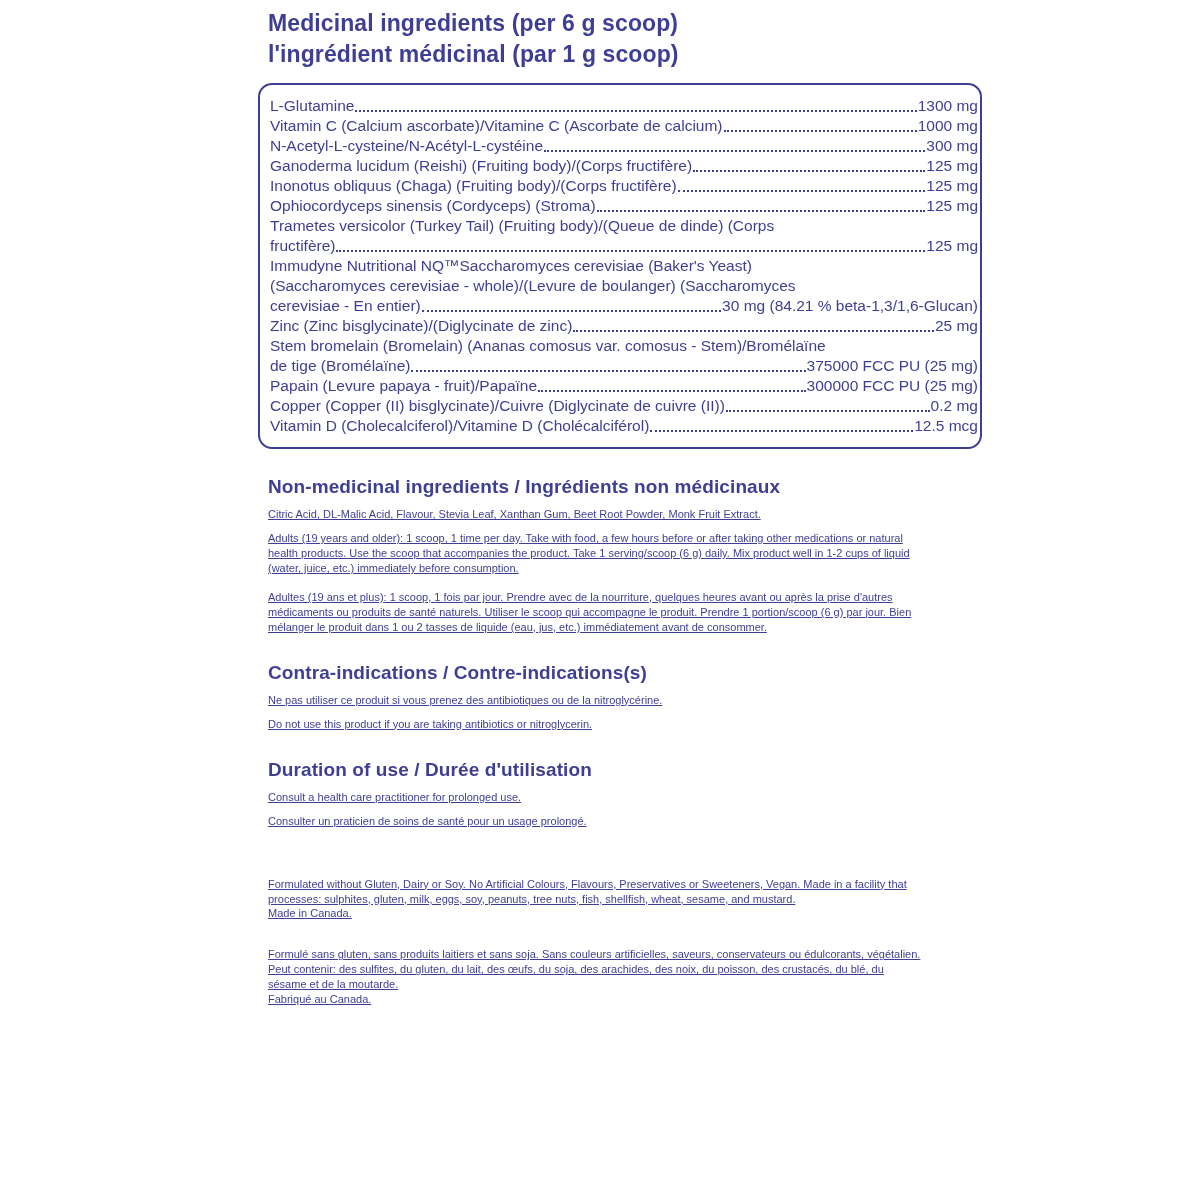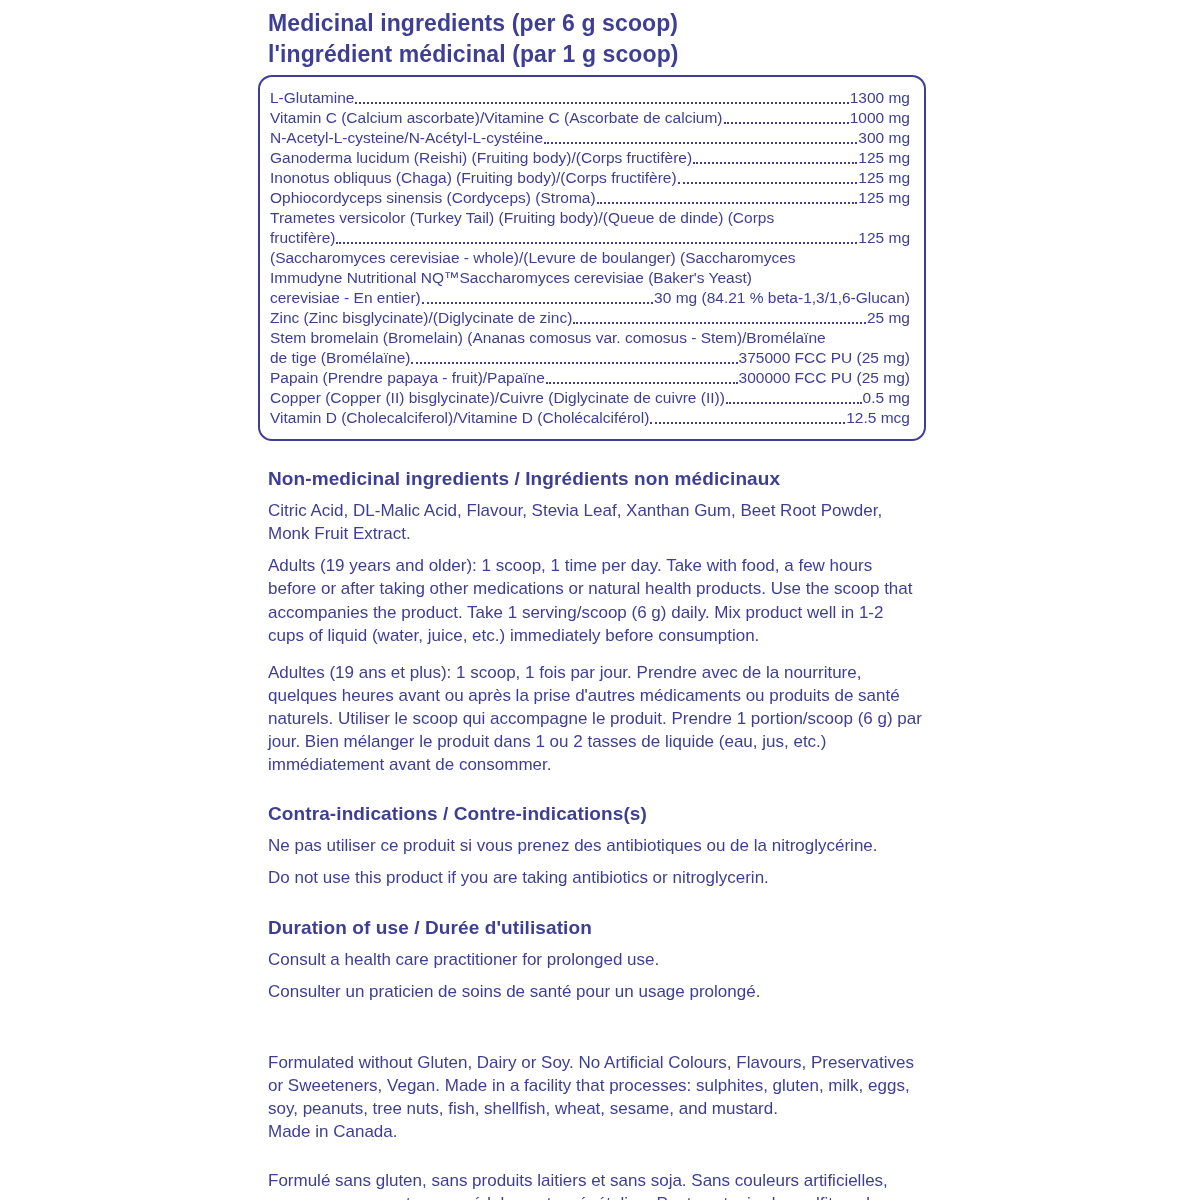--- a/index.html
+++ b/index.html
@@ -23,50 +23,51 @@
     width: 684px;
   }
   .pad { padding-left: 10px; padding-right: 4px; }
   .title {
     font-size: 23px;
     font-weight: bold;
     line-height: 1.35;
     letter-spacing: 0.1px;
   }
   .ing-box {
-    margin-top: 5px;
+    margin-top: 13px;
     border: 2px solid var(--ink);
     border-radius: 14px;
-    padding: 11px 14px 11px 10px;
-    width: 668px;
+    padding: 11px 2px 11px 10px;
+    width: 724px;
   }
   .ing-row { font-size: 15.5px; line-height: 20px; }
   .ing-line { white-space: nowrap; }
   .ing-last { display: flex; align-items: flex-end; }
   .ing-name { white-space: nowrap; flex: 0 0 auto; }
   .dots {
     flex: 1 1 auto;
     min-width: 14px;
     border-bottom: 2px dotted var(--ink);
     margin: 0 1px 4px 1px;
   }
   .ing-value { white-space: nowrap; flex: 0 0 auto; }
   .section-heading {
     font-size: 19px;
     font-weight: bold;
     margin-top: 27px;
     margin-bottom: 9px;
     letter-spacing: 0.1px;
   }
   .para {
-    font-size: 17px;
+    font-size: 11px;
     line-height: 1.36;
     margin-bottom: 9px;
     white-space: pre-line;
     max-width: 668px;
+    text-decoration: underline;
   }
   .footer-en { margin-top: 48px; }
   .footer-fr { margin-top: 26px; }
 </style>
 </head>
 <body>
 
 <div class="page">
   <div class="column">
 
@@ -120,22 +121,22 @@
         </div>
         <div class="ing-row">
           <div class="ing-line">Trametes versicolor (Turkey Tail) (Fruiting body)/(Queue de dinde) (Corps</div>
           <div class="ing-last">
             <span class="ing-name">fructifère)</span>
             <span class="dots"></span>
             <span class="ing-value">125 mg</span>
           </div>
         </div>
         <div class="ing-row">
+          <div class="ing-line">Immudyne Nutritional NQ™Saccharomyces cerevisiae (Baker's Yeast)</div>
           <div class="ing-line">(Saccharomyces cerevisiae - whole)/(Levure de boulanger) (Saccharomyces</div>
-          <div class="ing-line">Immudyne Nutritional NQ™Saccharomyces cerevisiae (Baker's Yeast)</div>
           <div class="ing-last">
             <span class="ing-name">cerevisiae - En entier)</span>
             <span class="dots"></span>
             <span class="ing-value">30 mg (84.21 % beta-1,3/1,6-Glucan)</span>
           </div>
         </div>
         <div class="ing-row">
           <div class="ing-last">
             <span class="ing-name">Zinc (Zinc bisglycinate)/(Diglycinate de zinc)</span>
             <span class="dots"></span>
@@ -145,30 +146,30 @@
         <div class="ing-row">
           <div class="ing-line">Stem bromelain (Bromelain) (Ananas comosus var. comosus - Stem)/Bromélaïne</div>
           <div class="ing-last">
             <span class="ing-name">de tige (Bromélaïne)</span>
             <span class="dots"></span>
             <span class="ing-value">375000 FCC PU (25 mg)</span>
           </div>
         </div>
         <div class="ing-row">
           <div class="ing-last">
-            <span class="ing-name">Papain (Prendre papaya - fruit)/Papaïne</span>
+            <span class="ing-name">Papain (Levure papaya - fruit)/Papaïne</span>
             <span class="dots"></span>
             <span class="ing-value">300000 FCC PU (25 mg)</span>
           </div>
         </div>
         <div class="ing-row">
           <div class="ing-last">
             <span class="ing-name">Copper (Copper (II) bisglycinate)/Cuivre (Diglycinate de cuivre (II))</span>
             <span class="dots"></span>
-            <span class="ing-value">0.5 mg</span>
+            <span class="ing-value">0.2 mg</span>
           </div>
         </div>
         <div class="ing-row">
           <div class="ing-last">
             <span class="ing-name">Vitamin D (Cholecalciferol)/Vitamine D (Cholécalciférol)</span>
             <span class="dots"></span>
             <span class="ing-value">12.5 mcg</span>
           </div>
         </div>
       </div>

